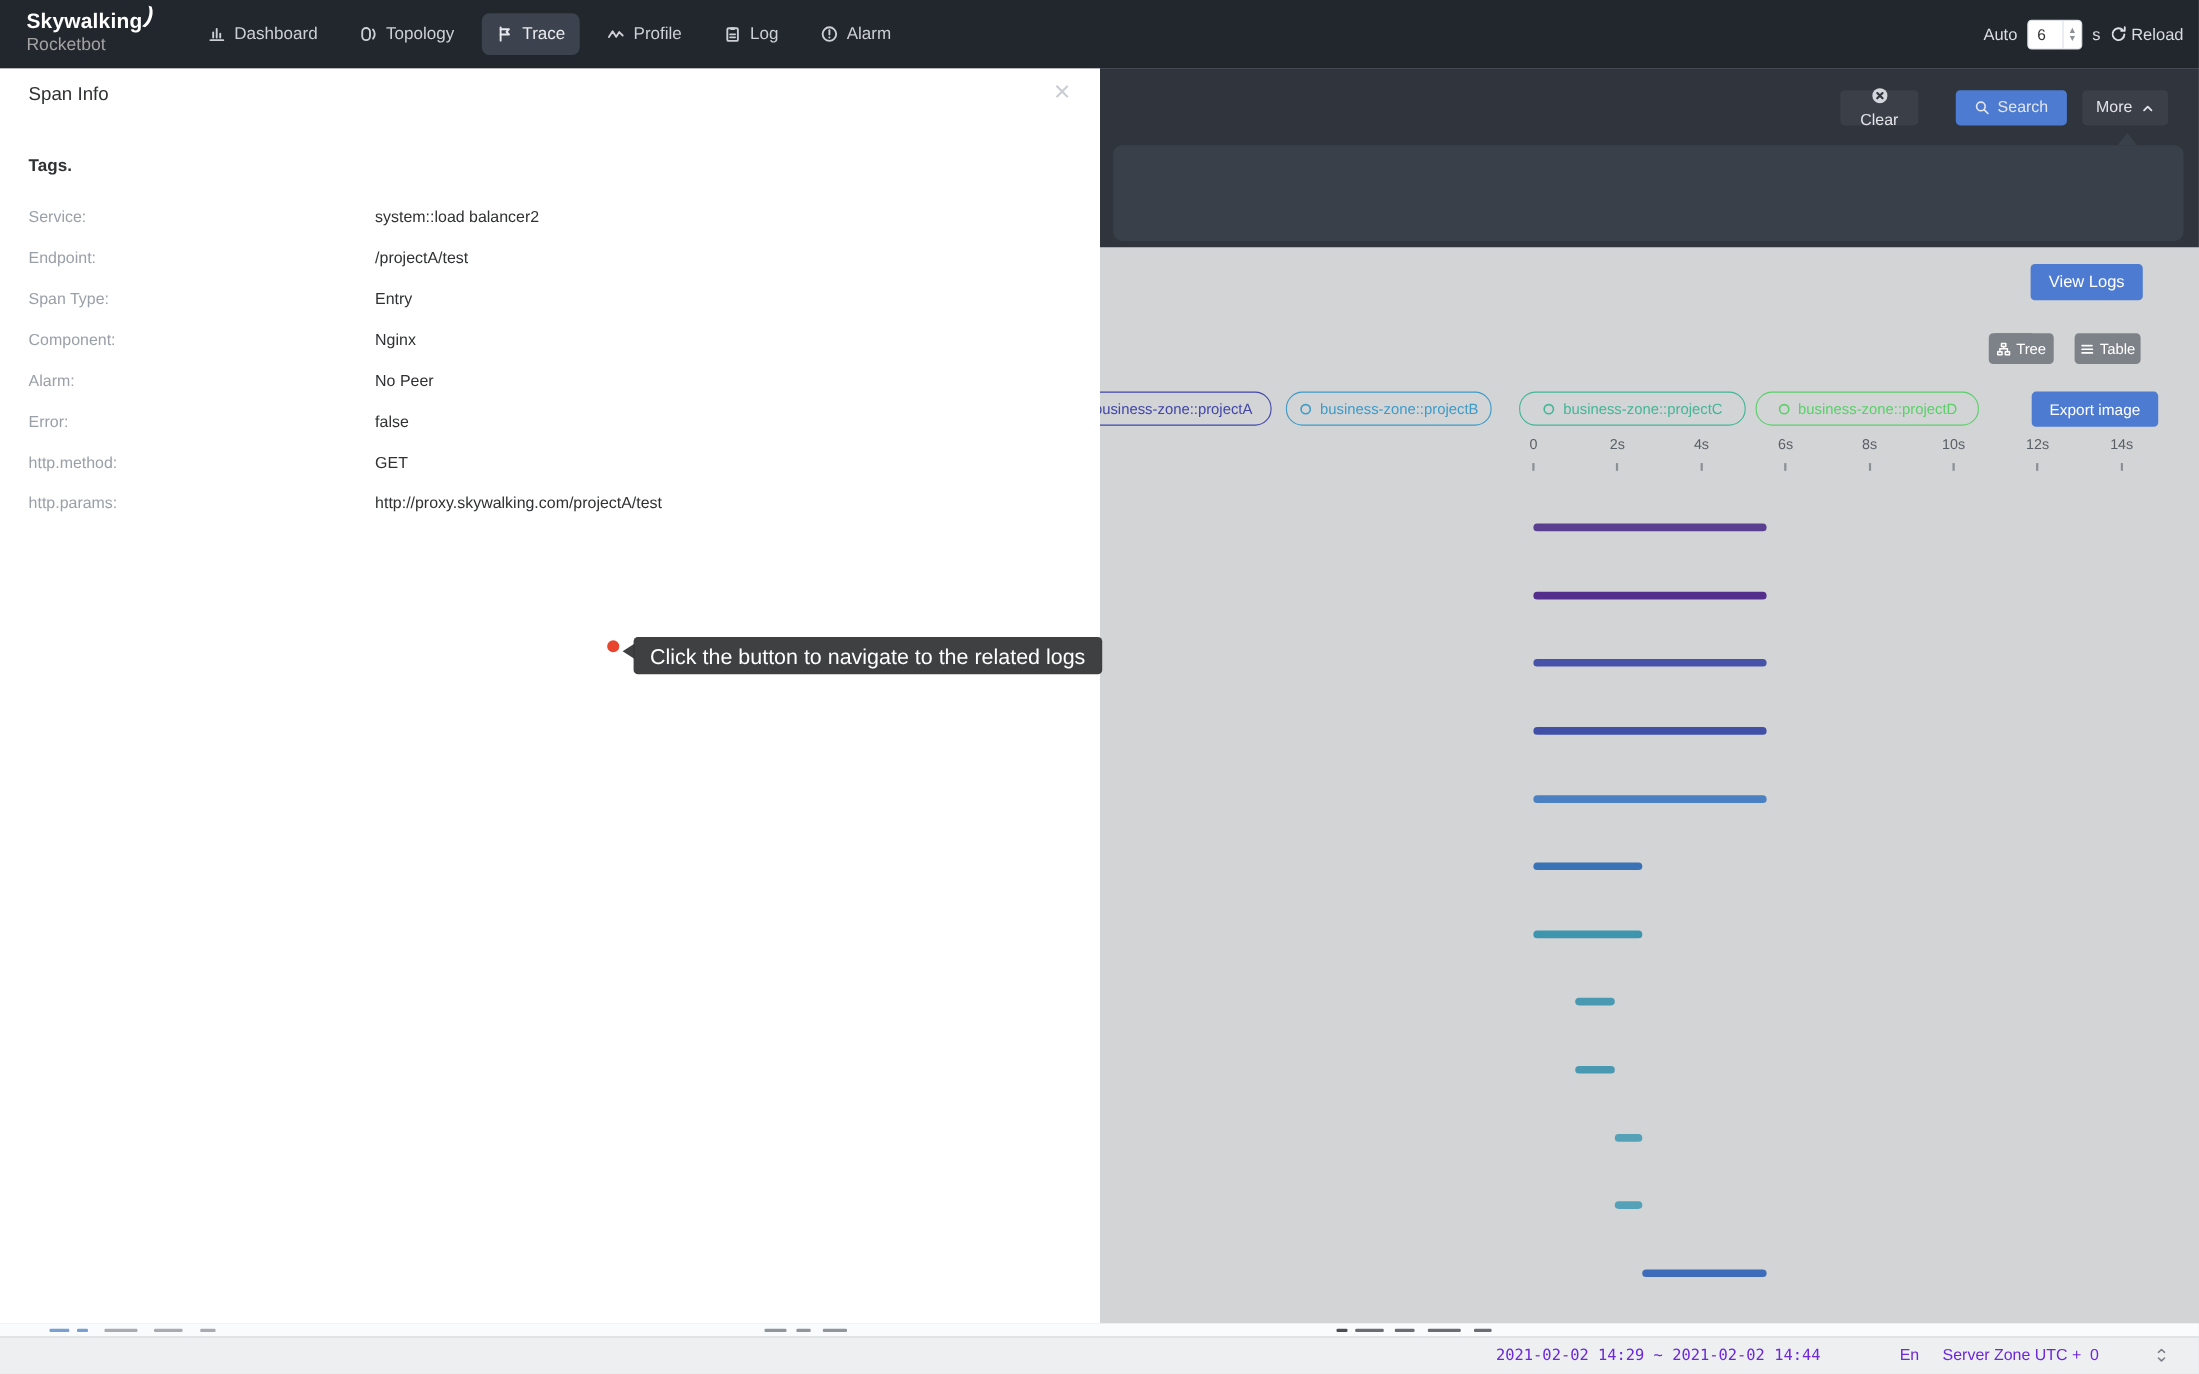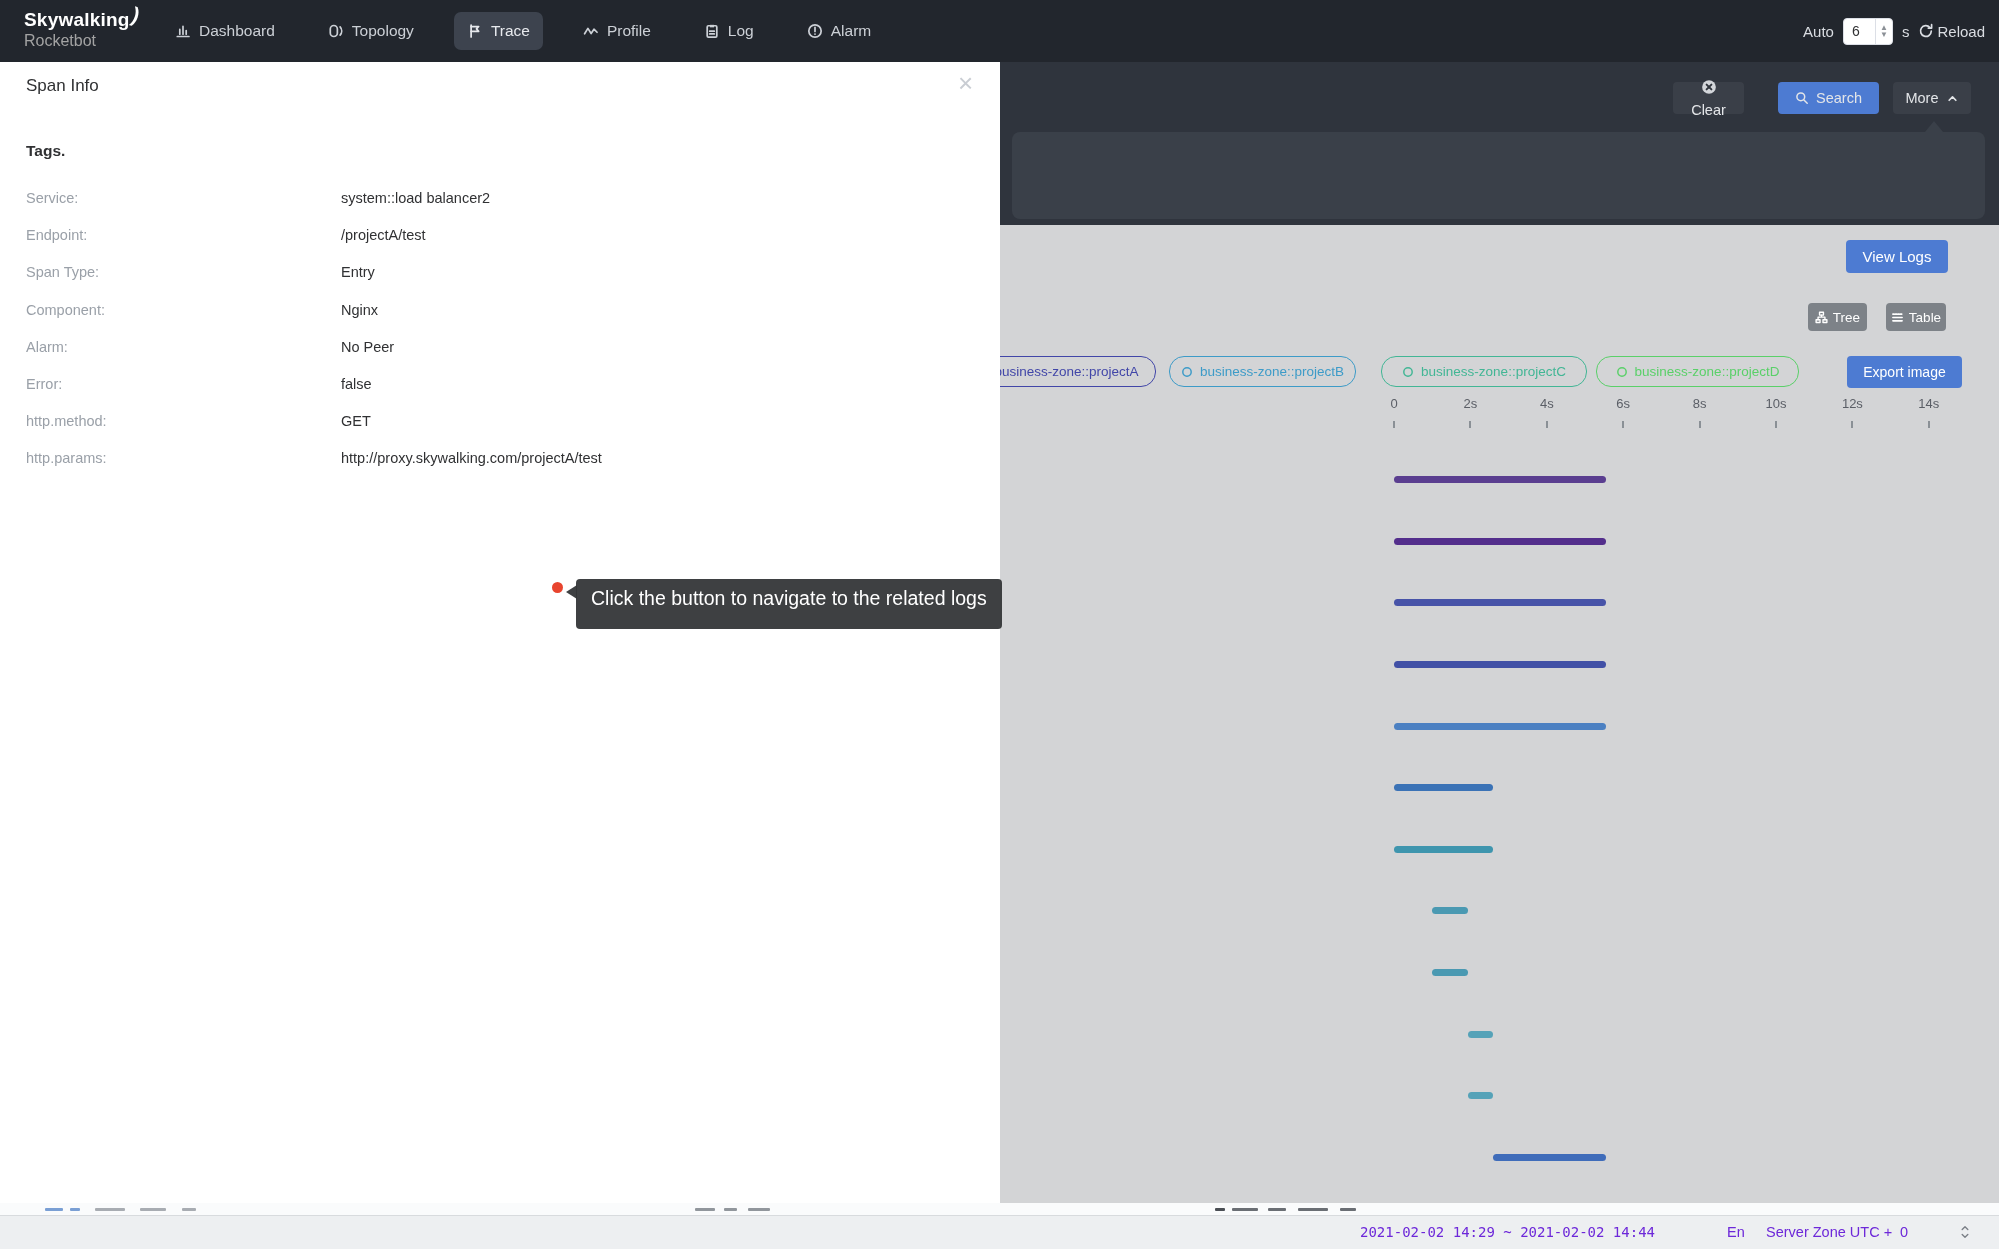--- a/index.html
+++ b/index.html
@@ -7,21 +7,21 @@
   body { font-family:"Liberation Sans", sans-serif; }
   #page { position:relative; width:1999px; height:1249px; overflow:hidden; background:#d3d4d6; }
   .abs { position:absolute; }
 
   
   #nav { position:absolute; left:0; top:0; width:1999px; height:62px; background:#22262d; z-index:50; }
   #brand { position:absolute; left:24px; top:7px; color:#fff; cursor:default; }
   #brand .name { font-size:19px; font-weight:bold; letter-spacing:.2px; }
   #brand .swoosh { display:inline-block; font-size:21px; font-weight:bold; transform:rotate(18deg) translateY(-4px); margin-left:1px; }
   #brand .sub { font-size:16px; color:#a3a3a3; margin-top:1px; }
-  #nav-items { position:absolute; left:162px; top:0; height:62px; display:flex; align-items:center; gap:27px; }
+  #nav-items { position:absolute; left:176px; top:0; height:62px; display:flex; align-items:center; gap:12px; }
   .nav-item { display:flex; align-items:center; gap:8px; color:#ccd0d6; font-size:15.5px; padding:10px 13px; border-radius:7px; cursor:pointer; }
   .nav-item.active { background:#3d434e; color:#e8eaee; }
   .nav-right { position:absolute; right:14px; top:0; height:62px; display:flex; align-items:center; gap:9px; color:#dadde2; font-size:15px; }
   #auto-input { width:50px; height:27px; background:#fff; border:1px solid #dcdfe6; border-radius:4px; display:flex; align-items:center; position:relative; }
   #auto-input .val { flex:1; padding-left:8px; color:#303133; font-size:14px; }
   #auto-input .spin { width:17px; height:100%; border-left:1px solid #dcdfe6; color:#8b9096; display:flex; flex-direction:column; align-items:center; justify-content:center; font-size:8px; line-height:7px; }
   .reload-wrap { display:flex; align-items:center; gap:3px; cursor:pointer; }
 
   .icon { display:inline-block; }
   .icon svg { width:100%; height:100%; fill:none; stroke:currentColor; stroke-width:1.5; stroke-linecap:round; stroke-linejoin:round; }
@@ -54,21 +54,21 @@
   #modal { position:absolute; left:0; top:62px; width:1000px; height:1141px; background:#ffffff; z-index:20; }
   #modal-title { position:absolute; left:26px; top:14px; font-size:17px; color:#303133; }
   #modal-close { position:absolute; left:958px; top:8px; font-size:26px; color:#c9cdd3; cursor:pointer; line-height:26px; }
   #tags-heading { position:absolute; left:26px; top:80px; font-size:15.5px; font-weight:bold; color:#303133; }
   .field-row { position:absolute; left:0; width:1000px; height:22px; }
   .field-label { position:absolute; left:26px; font-size:14.5px; color:#9aa0a8; }
   .field-value { position:absolute; left:341px; font-size:14.5px; color:#303133; }
   #related-logs { position:absolute; left:25px; top:478px; width:948px; height:43px; font-size:15px; border-radius:6px; }
 
   
-  #tooltip { position:absolute; left:576px; top:579px; height:50px; line-height:38px; padding:0 15px; background:rgba(52,54,56,0.95); color:#fff; font-size:19.5px; border-radius:4px; white-space:nowrap; z-index:40; }
+  #tooltip { position:absolute; left:576px; top:579px; height:34px; line-height:38px; padding:0 15px; background:rgba(52,54,56,0.95); color:#fff; font-size:19.5px; border-radius:4px; white-space:nowrap; z-index:40; }
   #tooltip-arrow { position:absolute; left:566px; top:585px; width:0; height:0; border-top:7px solid transparent; border-bottom:7px solid transparent; border-right:11px solid rgba(52,54,56,0.95); z-index:40; }
   #red-dot { position:absolute; left:552px; top:582px; width:11px; height:11px; border-radius:50%; background:#e8442e; z-index:41; }
 
   
   #sliver { position:absolute; left:0; top:1203px; width:1999px; height:12px; background:#fafbfc; z-index:15; }
   .dash { position:absolute; top:5px; height:3px; border-radius:1px; }
   #footer { position:absolute; left:0; top:1215px; width:1999px; height:34px; background:#edeff1; border-top:1px solid #d8dbde; z-index:45; color:#6d28d9; }
   #time-range { position:absolute; left:1360px; top:8px; font-family:"DejaVu Sans Mono", monospace; font-size:14px; cursor:pointer; }
   #lang { position:absolute; left:1727px; top:8px; font-size:14.5px; cursor:pointer; }
   #zone-label { position:absolute; left:1766px; top:8px; font-size:14.5px; }

